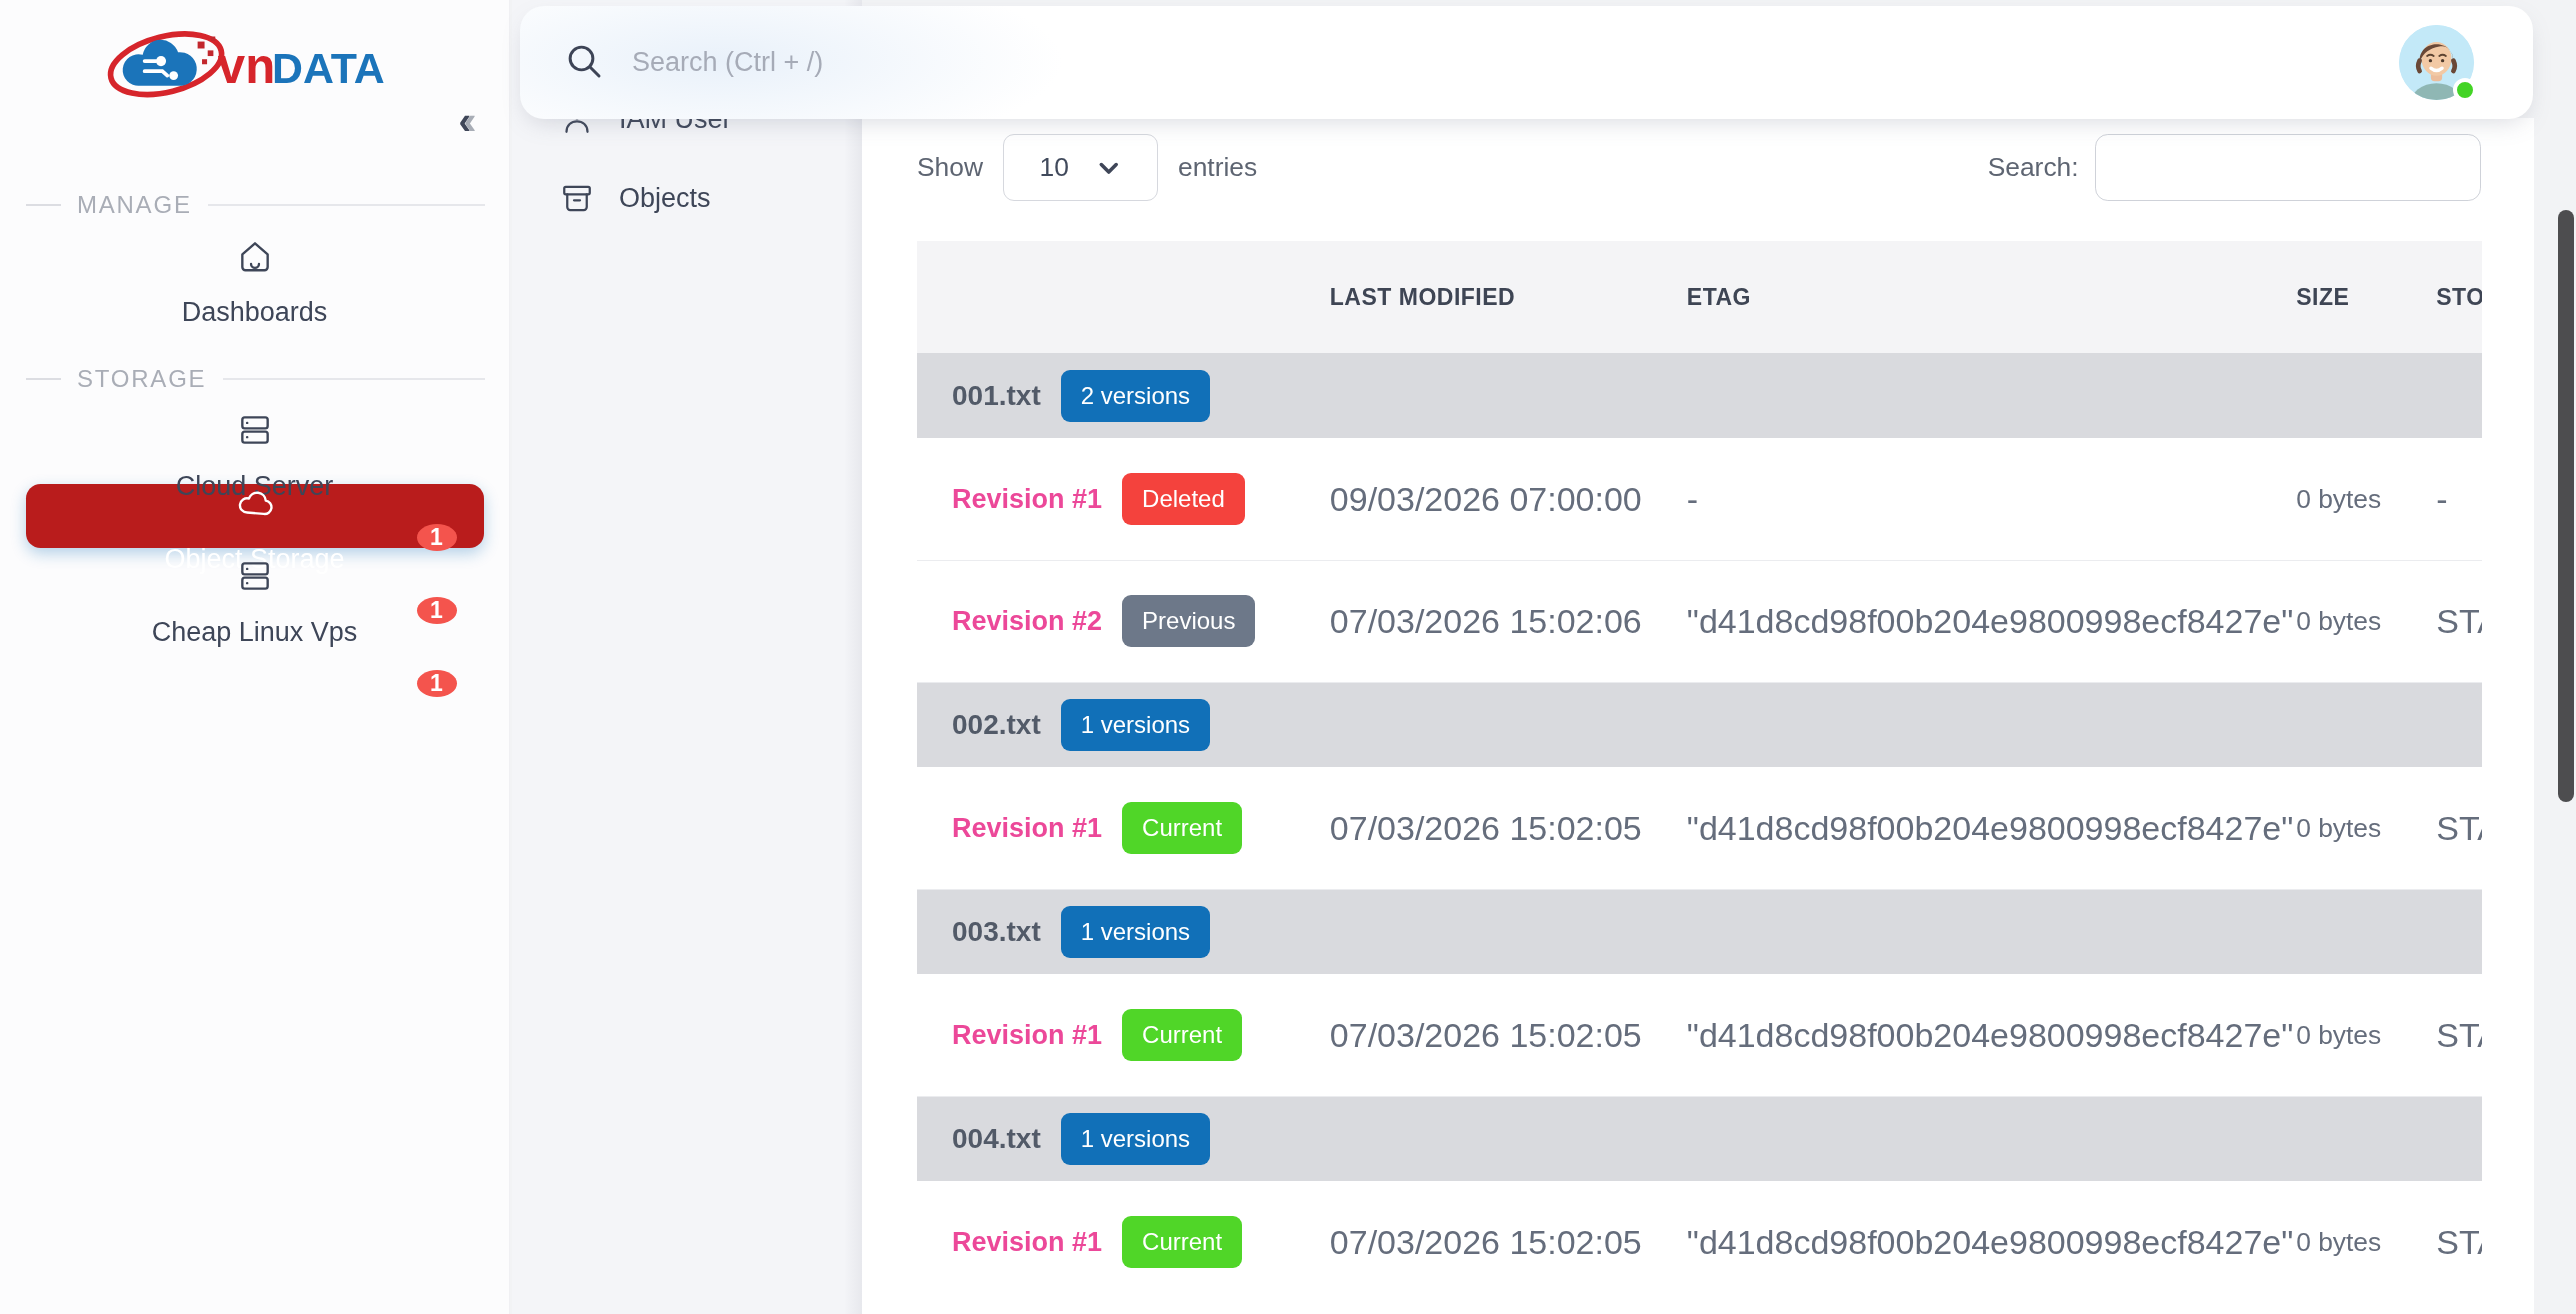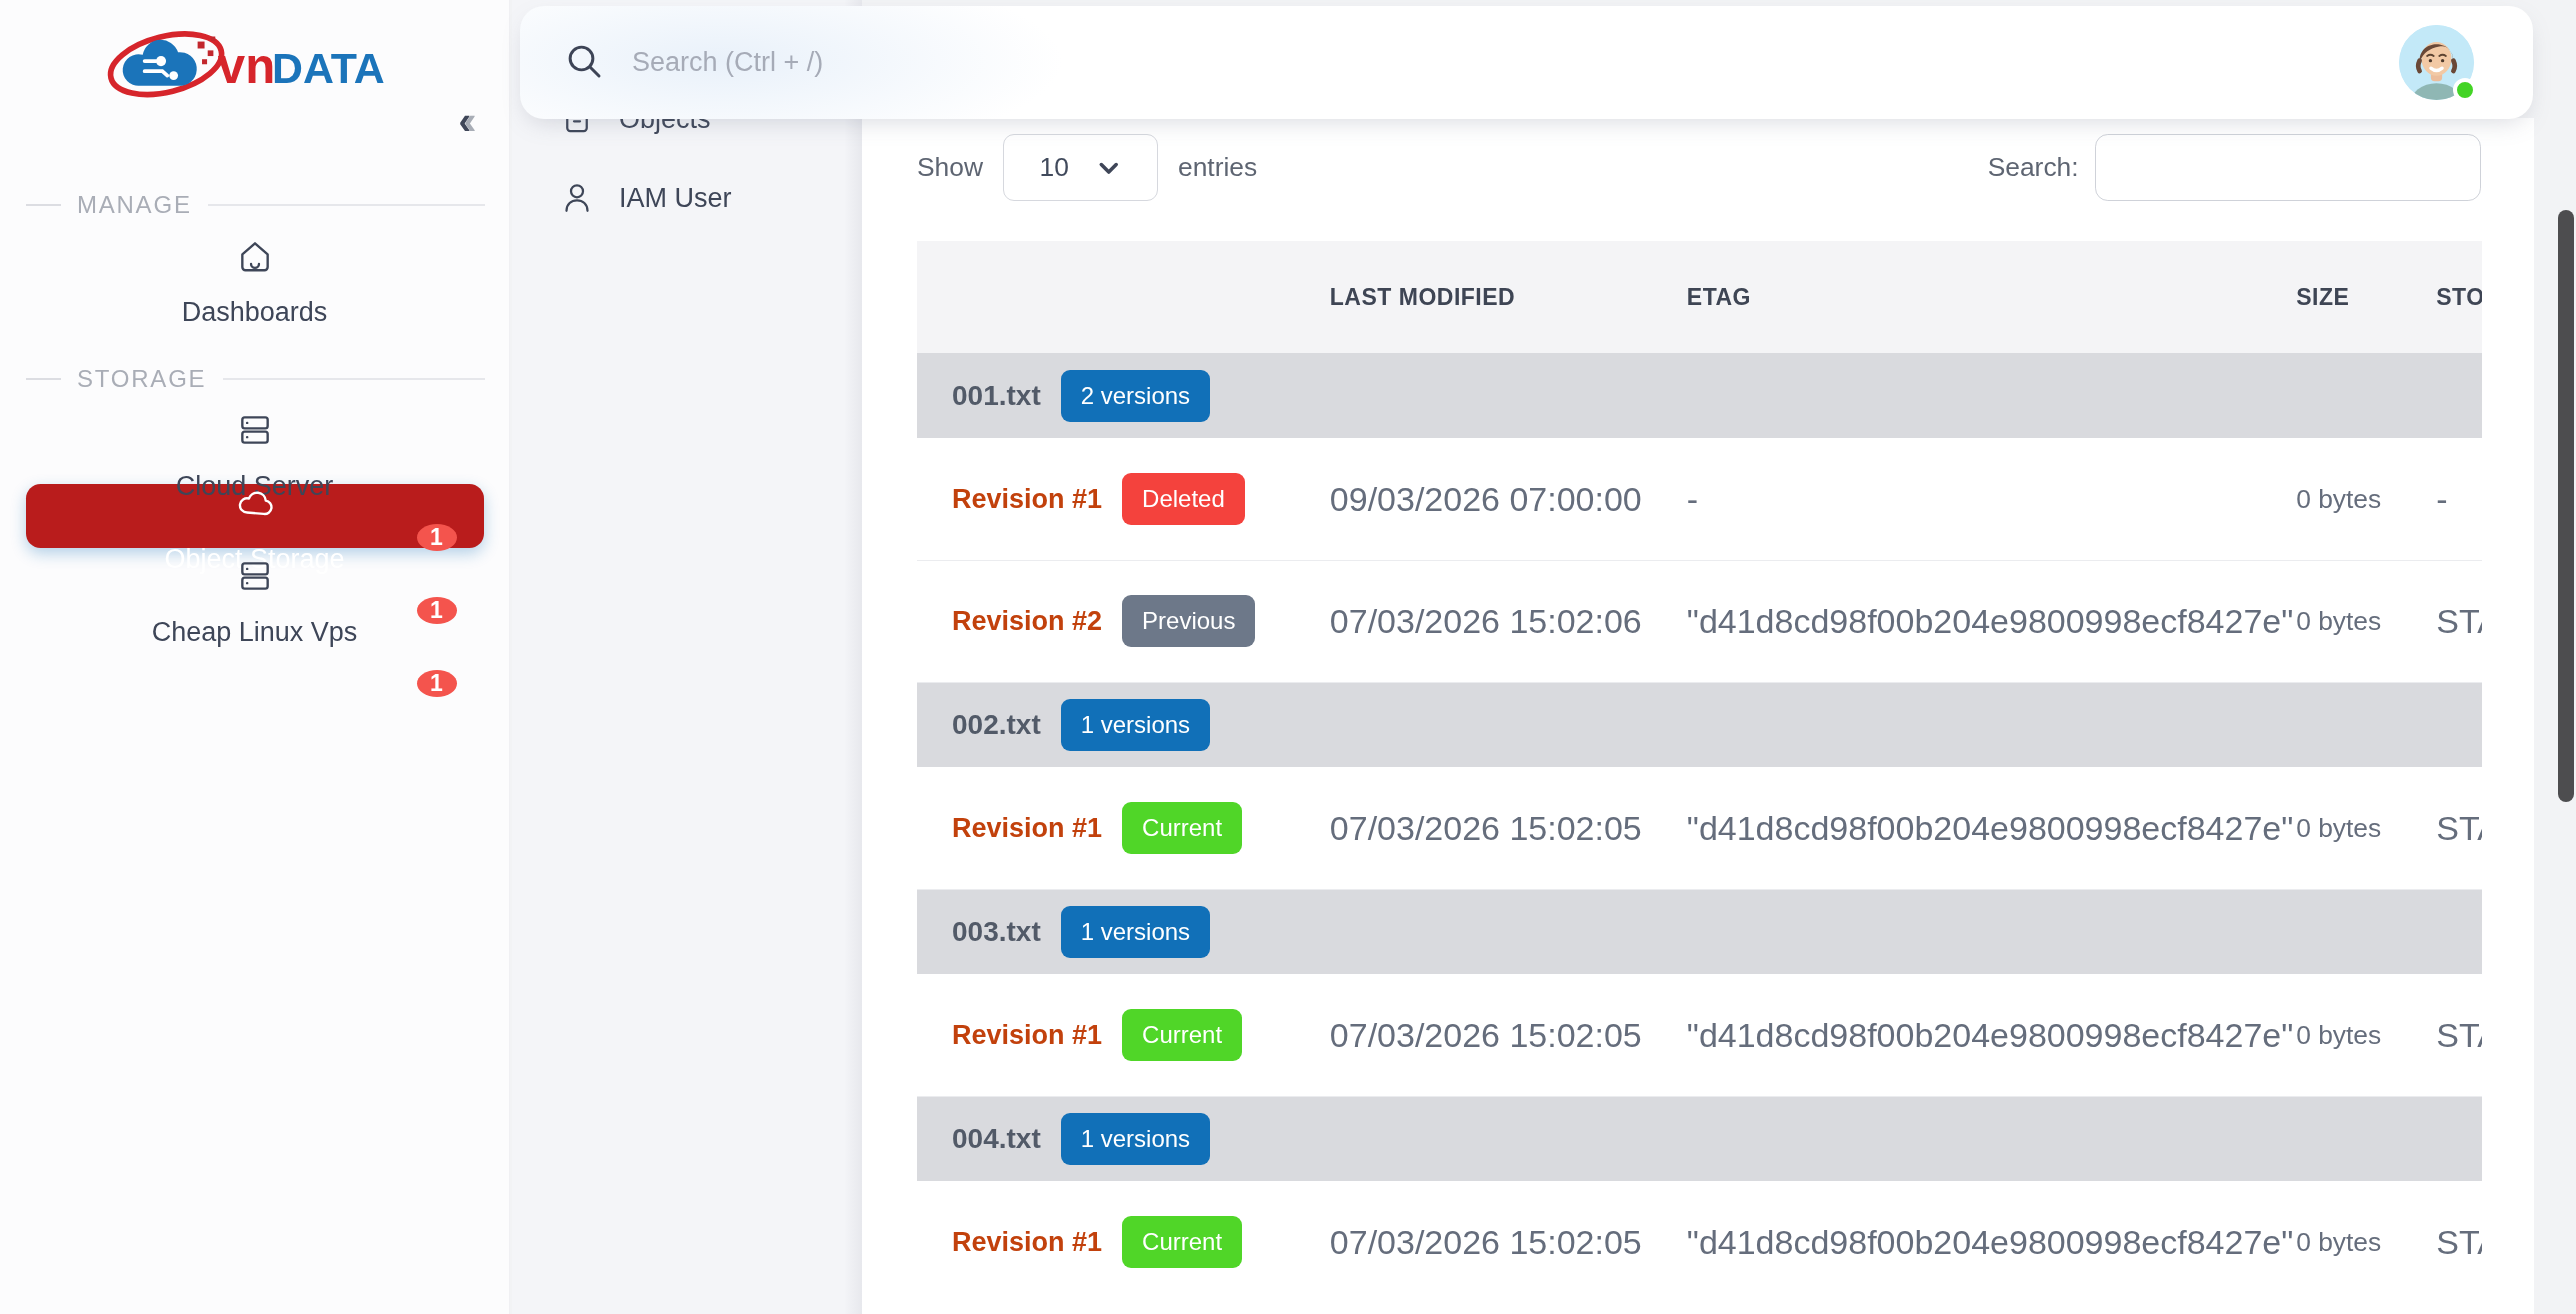--- a/index.html
+++ b/index.html
@@ -117,21 +117,21 @@
   .col-3, td.col-size { padding-left:16.4px; }
   .col-4, td.col-storage { padding-left:16.4px; }
 
   tr.group-row { height:85px; background:#d9dade; cursor:pointer; }
   .group-cell { padding-left:35px; }
   .file-name { font-size:28px; font-weight:700; color:#525a68; vertical-align:middle; }
   tr.rev-row { height:122px; background:#fff; }
   tr.rev-row td { border-bottom:1.8px solid #ebecef; vertical-align:middle; }
   tbody tr:last-child td { border-bottom:none; }
   .rev-cell { padding-left:35px; }
-  .rev-label { font-size:27px; font-weight:700; color:#c2410c; vertical-align:middle; }
+  .rev-label { font-size:27px; font-weight:700; color:#ec4899; vertical-align:middle; }
 
   .badge {
     display:inline-flex; align-items:center; justify-content:center;
     border-radius:9px; color:#fff; font-size:24px; font-weight:500;
     padding:12px 20px; margin-left:20px; vertical-align:middle; white-space:nowrap;
   }
   .badge.versions { background:#1170b8; }
   .badge.deleted  { background:#f4423d; }
   .badge.previous { background:#6d7889; }
   .badge.current  { background:#50d628; }
@@ -210,35 +210,35 @@
         <span class="count-badge">1</span>
       </div>
     </div>
 </div>
 
 <div class="subsidebar">
   <div class="sub-nav">
       <div class="sub-item">
         <span class="item-icon">
           <svg viewBox="0 0 48 48">
+            <circle cx="24" cy="15" r="8"></circle>
+            <path d="M10 41c0-9 6.5-14 14-14s14 5 14 14"></path>
+          </svg>
+        </span>
+        <span class="item-label">IAM User</span>
+      </div>
+      <div class="sub-item">
+        <span class="item-icon">
+          <svg viewBox="0 0 48 48">
             <rect x="7" y="9" width="34" height="10" rx="2"></rect>
             <path d="M11 19v17a4 4 0 0 0 4 4h18a4 4 0 0 0 4-4V19"></path>
             <path d="M20 27h8"></path>
           </svg>
         </span>
         <span class="item-label">Objects</span>
-      </div>
-      <div class="sub-item">
-        <span class="item-icon">
-          <svg viewBox="0 0 48 48">
-            <circle cx="24" cy="15" r="8"></circle>
-            <path d="M10 41c0-9 6.5-14 14-14s14 5 14 14"></path>
-          </svg>
-        </span>
-        <span class="item-label">IAM User</span>
       </div>
     </div>
 </div>
 
 <div class="main">
   <div class="controls">
     <div class="show-group">
       <span>Show</span>
       <div class="select-box">
         <span>10</span>

